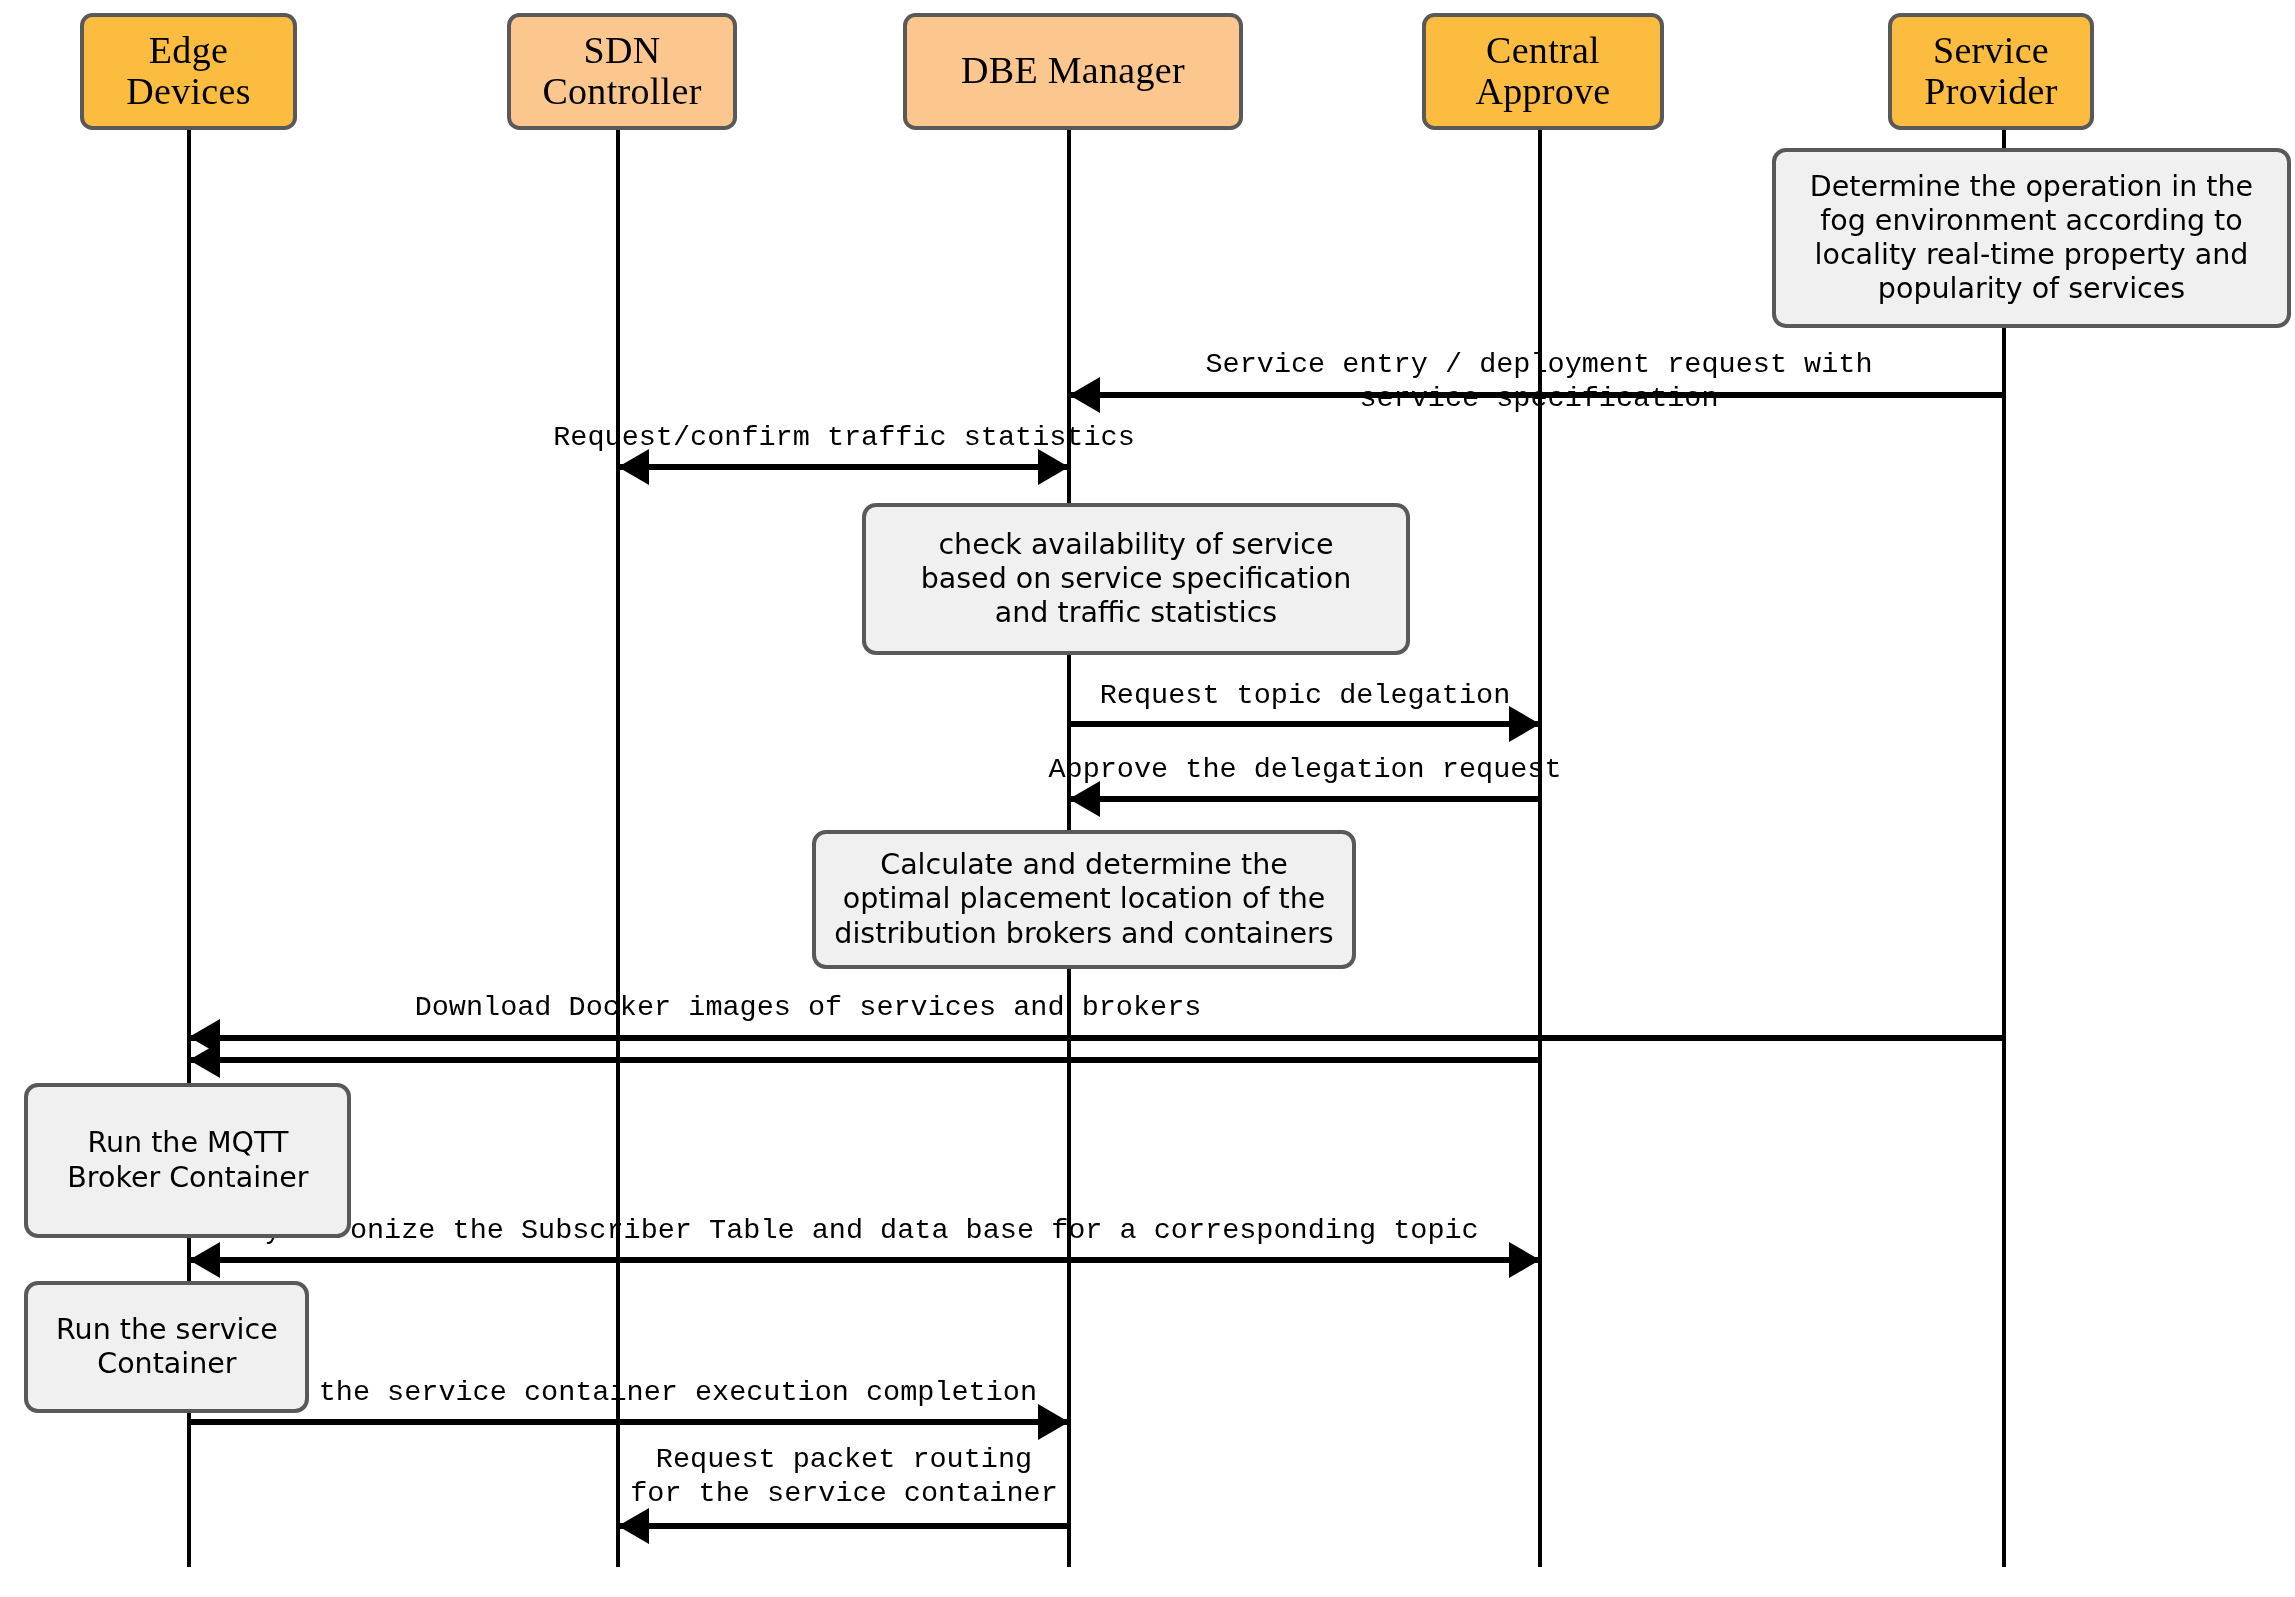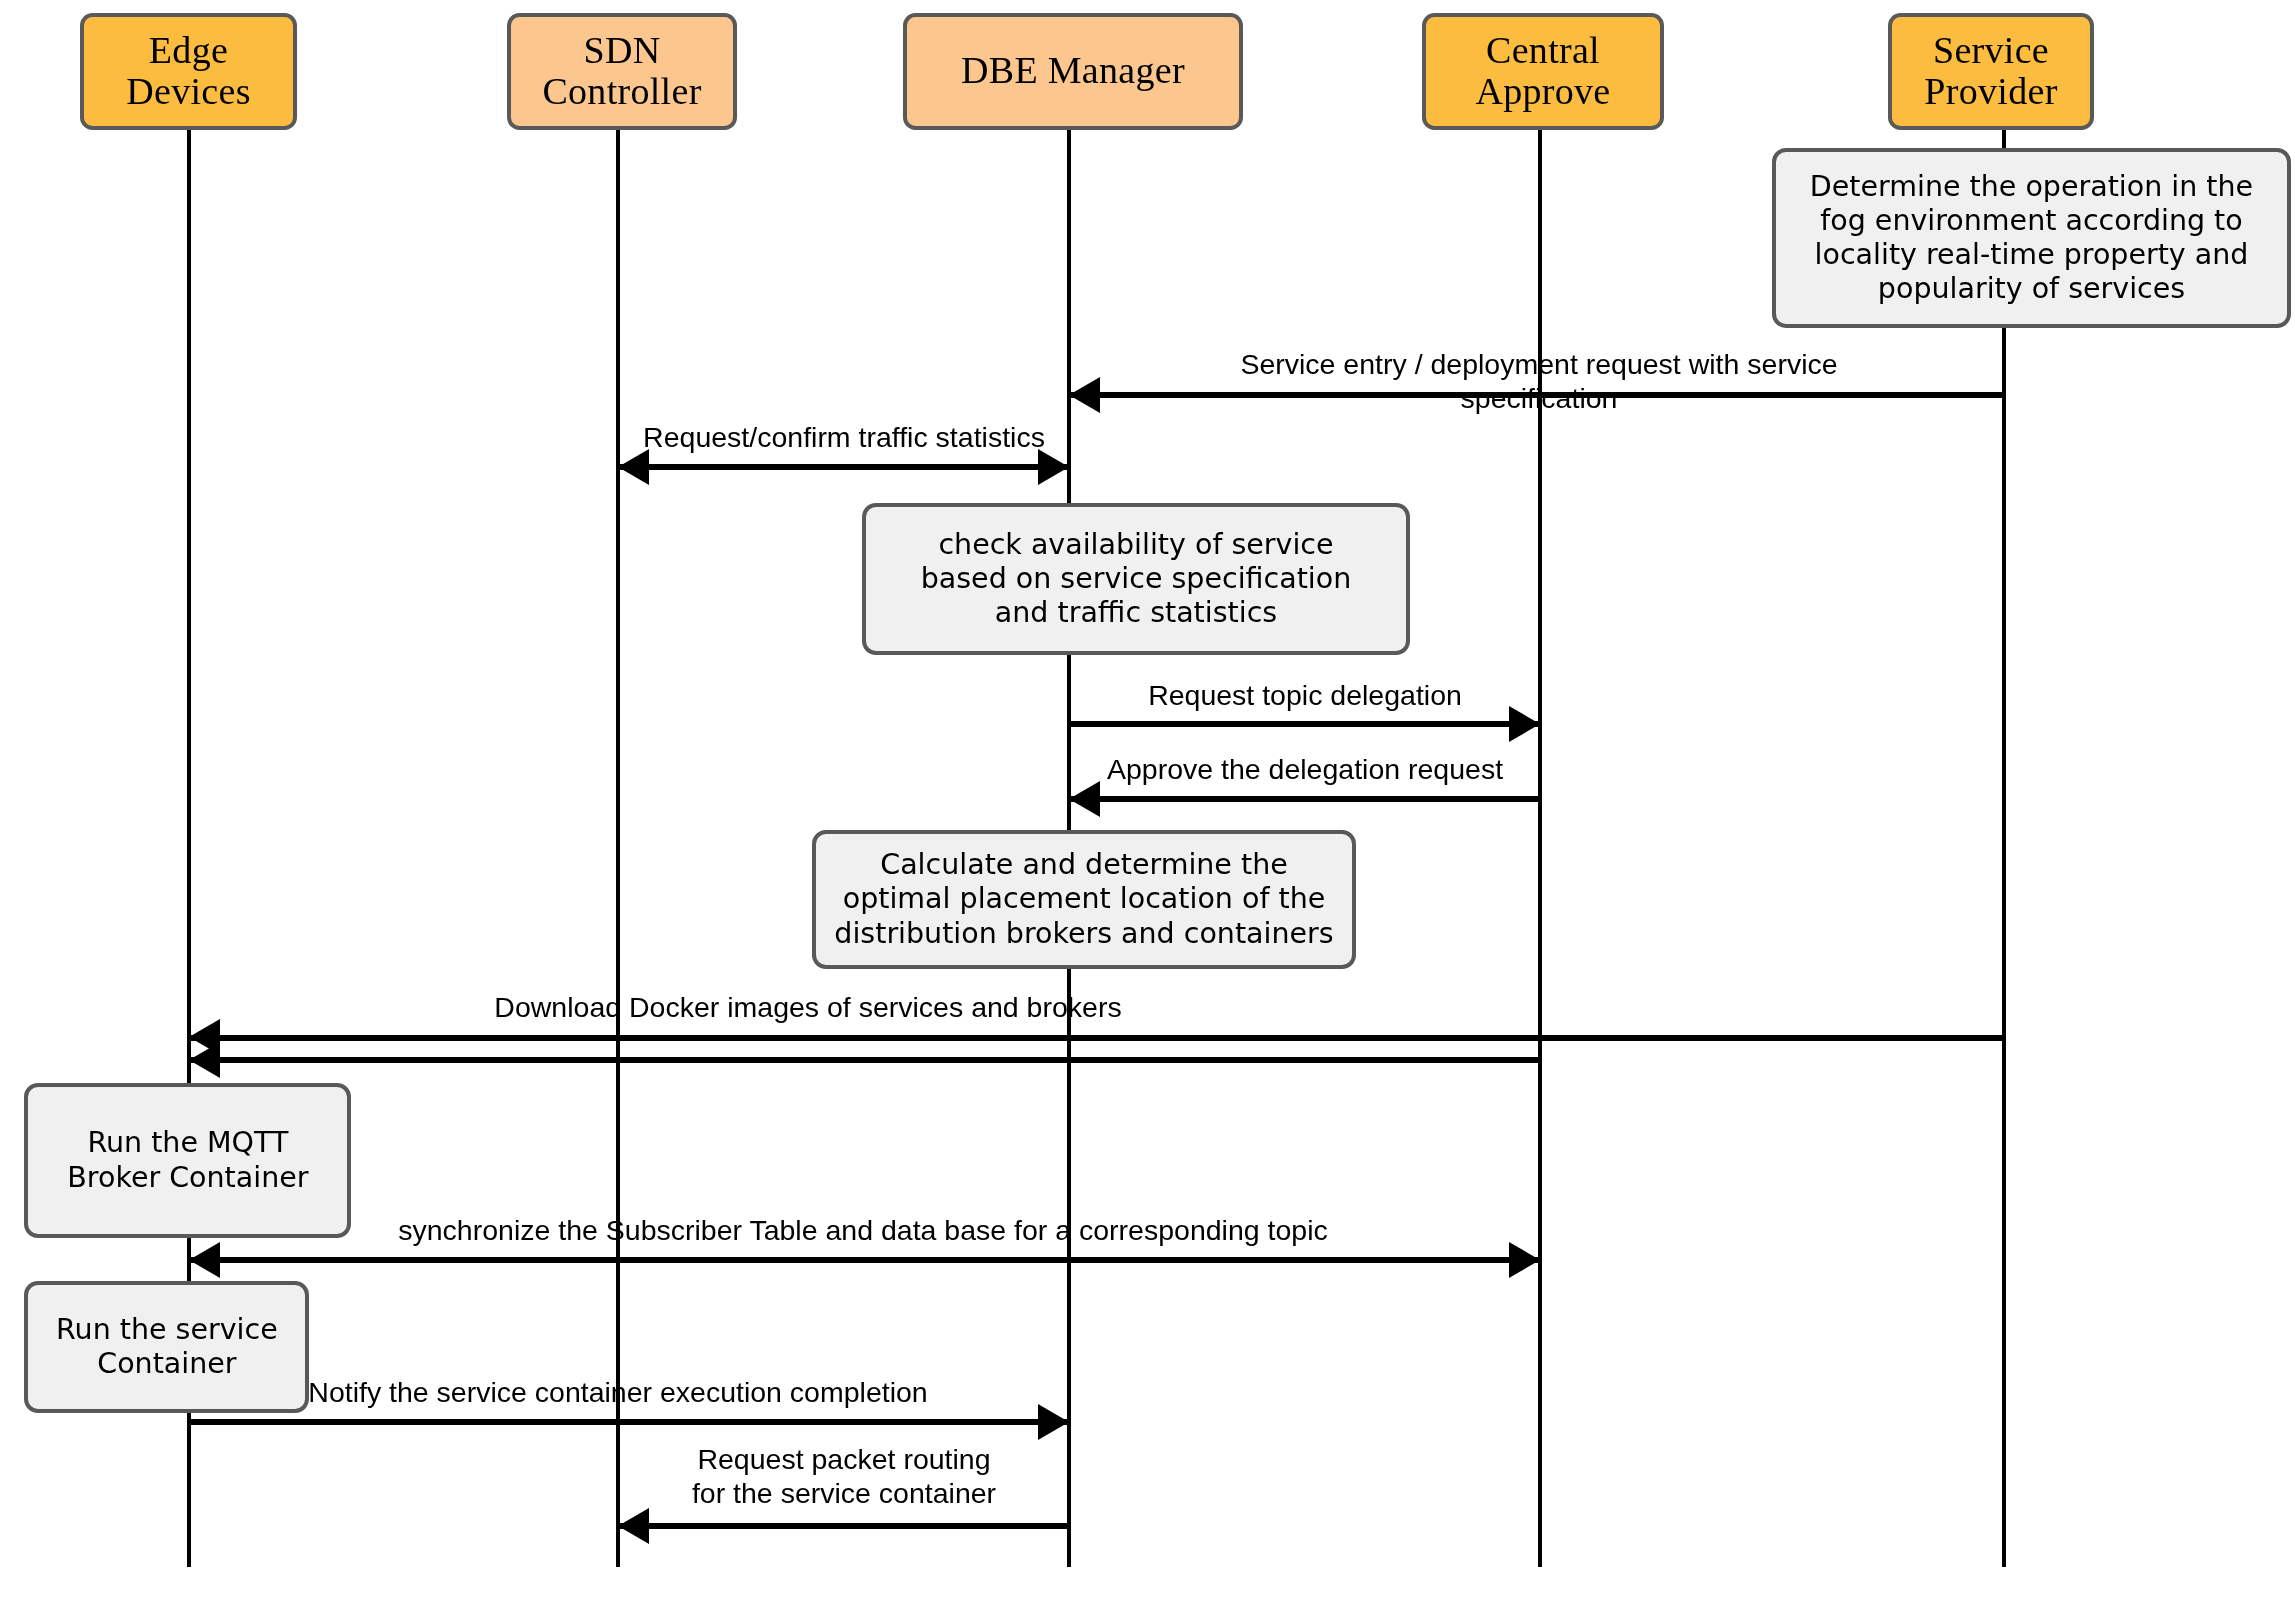--- a/index.html
+++ b/index.html
@@ -69,21 +69,21 @@
     position: absolute;
     width: 0;
     height: 0;
     border-top: 18px solid transparent;
     border-bottom: 18px solid transparent;
   }
   .arrowhead.right { border-left: 31px solid #000000; }
   .arrowhead.left  { border-right: 31px solid #000000; }
   .msg-label {
     position: absolute;
-    font-family: Liberation Sans, sans-serif;
+    font-family: Liberation Mono, monospace;
     font-size: 28.5px;
     line-height: 1.18;
     color: #000000;
     text-align: center;
     white-space: pre-line;
     transform: translateX(-50%);
   }
 </style>
 </head>
 <body>

